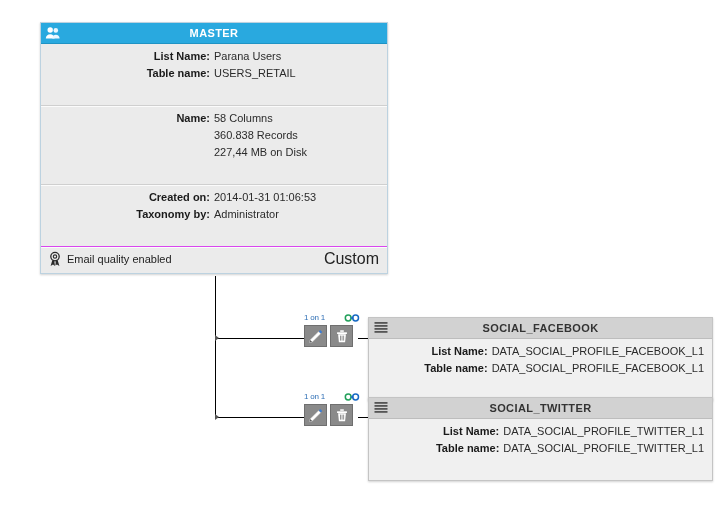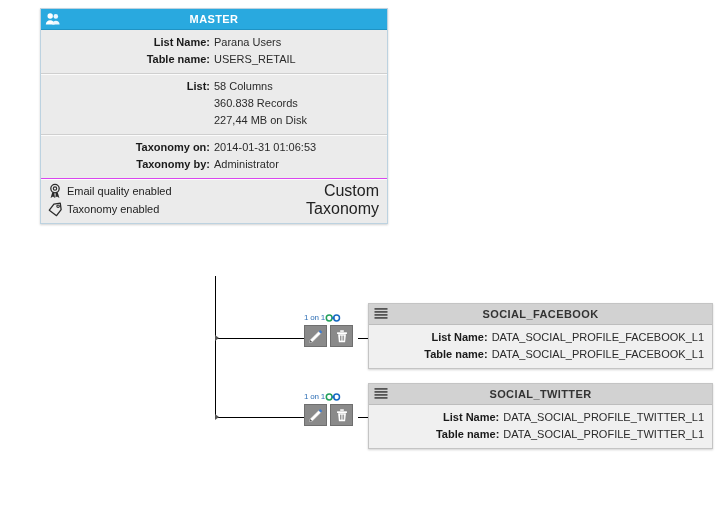--- a/index.html
+++ b/index.html
@@ -40,20 +40,21 @@
     border-left: 4px solid #555;
   }
 
   
   .card {
     position: absolute;
     box-sizing: border-box;
     background: #ececec;
     border: 1px solid #b9c6cf;
     box-shadow: 0 1px 2px rgba(0,0,0,0.18);
+    margin-top: 14px;
   }
   .card-head {
     position: relative;
     height: 20px;
     line-height: 20px;
     text-align: center;
     font-weight: bold;
     font-size: 11px;
     letter-spacing: 0.4px;
   }
@@ -90,21 +91,21 @@
   .card-child .card-head {
     background: #d2d2d2;
     color: #333333;
     border-bottom: 1px solid #bdbdbd;
   }
   #card-facebook { left: 368px; top: 303px; }
   #card-twitter  { left: 368px; top: 383px; }
 
   
   .section {
-    padding: 4px 0 5px 0;
+    padding: 4px 0 23px 0;
   }
   .section + .section {
     border-top: 1px solid #cfcfcf;
     box-shadow: inset 0 1px 0 #fbfbfb;
   }
   .row {
     display: flex;
     align-items: baseline;
     padding: 1px 8px 1px 0;
     line-height: 15px;
@@ -163,21 +164,21 @@
     position: absolute;
     width: 56px;
     height: 38px;
   }
   #relation-facebook { left: 304px; top: 311px; }
   #relation-twitter  { left: 304px; top: 390px; }
 
   .rel-top {
     display: flex;
     align-items: center;
-    justify-content: flex-start;
+    justify-content: space-between;
     height: 13px;
     gap: 0;
   }
   .rel-card-label {
     font-size: 8px;
     color: #2f6fb5;
     white-space: nowrap;
     letter-spacing: -0.2px;
   }
   .rel-link-icon { width: 16px; height: 10px; line-height: 0; }
@@ -237,36 +238,36 @@
         <span class="val">Parana Users</span>
       </div>
       <div class="row">
         <span class="lbl">Table name:</span>
         <span class="val">USERS_RETAIL</span>
       </div>
     </div>
 
     <div class="section">
       <div class="row">
-        <span class="lbl">List:</span>
+        <span class="lbl">Name:</span>
         <span class="val">58 Columns</span>
       </div>
       <div class="row cont">
         <span class="lbl"></span>
         <span class="val">360.838 Records</span>
       </div>
       <div class="row cont">
         <span class="lbl"></span>
         <span class="val">227,44 MB on Disk</span>
       </div>
     </div>
 
     <div class="section">
       <div class="row">
-        <span class="lbl">Taxonomy on:</span>
+        <span class="lbl">Created on:</span>
         <span class="val">2014-01-31 01:06:53</span>
       </div>
       <div class="row">
         <span class="lbl">Taxonomy by:</span>
         <span class="val">Administrator</span>
       </div>
     </div>
 
     <div class="flags">
       <div class="flag-row">
@@ -274,30 +275,20 @@
           <svg width="16" height="16" viewBox="0 0 16 16" aria-hidden="true">
             <circle cx="8" cy="5.6" r="4.2" fill="none" stroke="#2b2b2b" stroke-width="1.3"></circle>
             <circle cx="8" cy="5.6" r="1.7" fill="none" stroke="#2b2b2b" stroke-width="1.1"></circle>
             <path d="M5.3 9.2 L3.6 15 L6 13.4 L8 14.9 L7.2 9.6 Z" fill="#2b2b2b"></path>
             <path d="M10.7 9.2 L12.4 15 L10 13.4 L8.4 14.6 L8.8 9.6 Z" fill="#2b2b2b"></path>
           </svg>
         </span>
         <span class="flag-txt">Email quality enabled</span>
         <span class="flag-right">Custom</span>
       </div>
-      <div class="flag-row">
-        <span class="flag-ico">
-          <svg width="16" height="16" viewBox="0 0 16 16" aria-hidden="true">
-            <path d="M2.2 8.4 L7.6 3 L14 3 L14 9.4 L8.6 14.8 Z" fill="none" stroke="#2b2b2b" stroke-width="1.3" stroke-linejoin="round" transform="rotate(-8 8 8)"></path>
-            <circle cx="11.1" cy="5.3" r="1.25" fill="none" stroke="#2b2b2b" stroke-width="1.1"></circle>
-          </svg>
-        </span>
-        <span class="flag-txt">Taxonomy enabled</span>
-        <span class="flag-right">Taxonomy</span>
-      </div>
     </div>
   </div>
 
   <div class="card card-child" id="card-facebook">
     <div class="card-head">
       <span class="head-icon">
         <svg width="16" height="16" viewBox="0 0 16 16" aria-hidden="true">
           <rect x="1.5" y="2" width="13" height="1.8" fill="#555"></rect>
           <rect x="1.5" y="5" width="13" height="1.8" fill="#555"></rect>
           <rect x="1.5" y="8" width="13" height="1.8" fill="#555"></rect>

